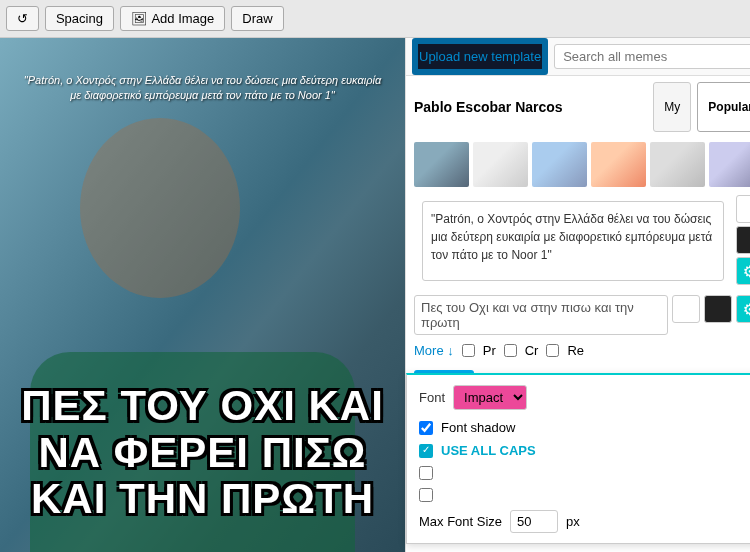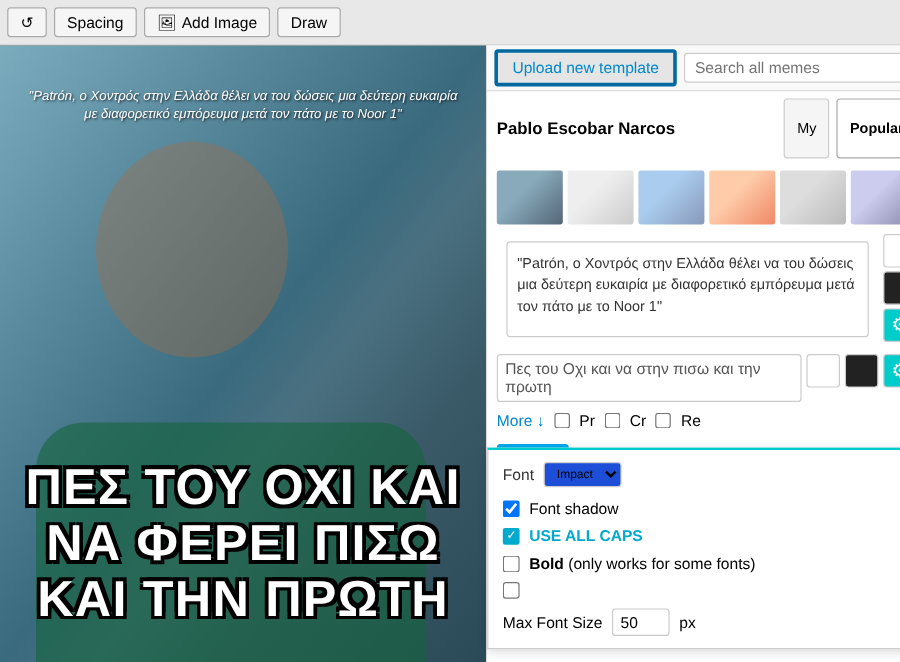--- a/index.html
+++ b/index.html
@@ -88,24 +88,24 @@
     .right-top-bar {
       display: flex;
       align-items: center;
       padding: 4px 6px;
       gap: 6px;
       height: 38px;
       border-bottom: 1px solid #ddd;
       background: #f9f9f9;
     }
     .upload-btn {
-      background: #e5e5e5;
-      border: 3px solid #0369a1;
+      background: #0f172a;
+      border: 6px solid #0369a1;
       color: #0088cc;
-      padding: 5px 12px;
+      padding: 5px 1px;
       border-radius: 3px;
       cursor: pointer;
       font-size: 13px;
       white-space: nowrap;
     }
     .search-box {
       flex: 1;
       border: 1px solid #ccc;
       padding: 4px 8px;
       border-radius: 3px;
@@ -261,22 +261,22 @@
       display: flex;
       align-items: center;
       gap: 8px;
       margin-bottom: 10px;
     }
     .font-label { font-size: 13px; color: #333; }
     .font-select {
       border: 1px solid #ccc;
       padding: 3px 6px;
       border-radius: 3px;
-      font-size: 10px;
-      background: #1d4ed8;
+      font-size: 13px;
+      background: #ec4899;
       cursor: pointer;
     }
     .panel-checkbox-row {
       display: flex;
       align-items: center;
       gap: 8px;
       margin-bottom: 8px;
       font-size: 13px;
     }
     .panel-checkbox-row input[type=checkbox] { width: 14px; height: 14px; }
@@ -419,21 +419,20 @@
       <div class="panel-checkbox-row">
         <input type="checkbox" checked="" style="">
         <span>Font shadow</span>
       </div>
       <div class="panel-checkbox-row">
         <input type="checkbox" class="checked-cyan" checked="" style="">
         <span class="use-all-caps">USE ALL CAPS</span>
       </div>
       <div class="panel-checkbox-row">
         <input type="checkbox" style="">
-        <span><strong>Bold</strong> (only works for some fonts)</span>
       </div>
       <div class="panel-checkbox-row">
         <input type="checkbox" style="">
       </div>
       <div class="font-size-row">
         <span>Max Font Size</span>
         <input type="text" class="font-size-input" value="50" style="">
         <span>px</span>
       </div>
     </div>

